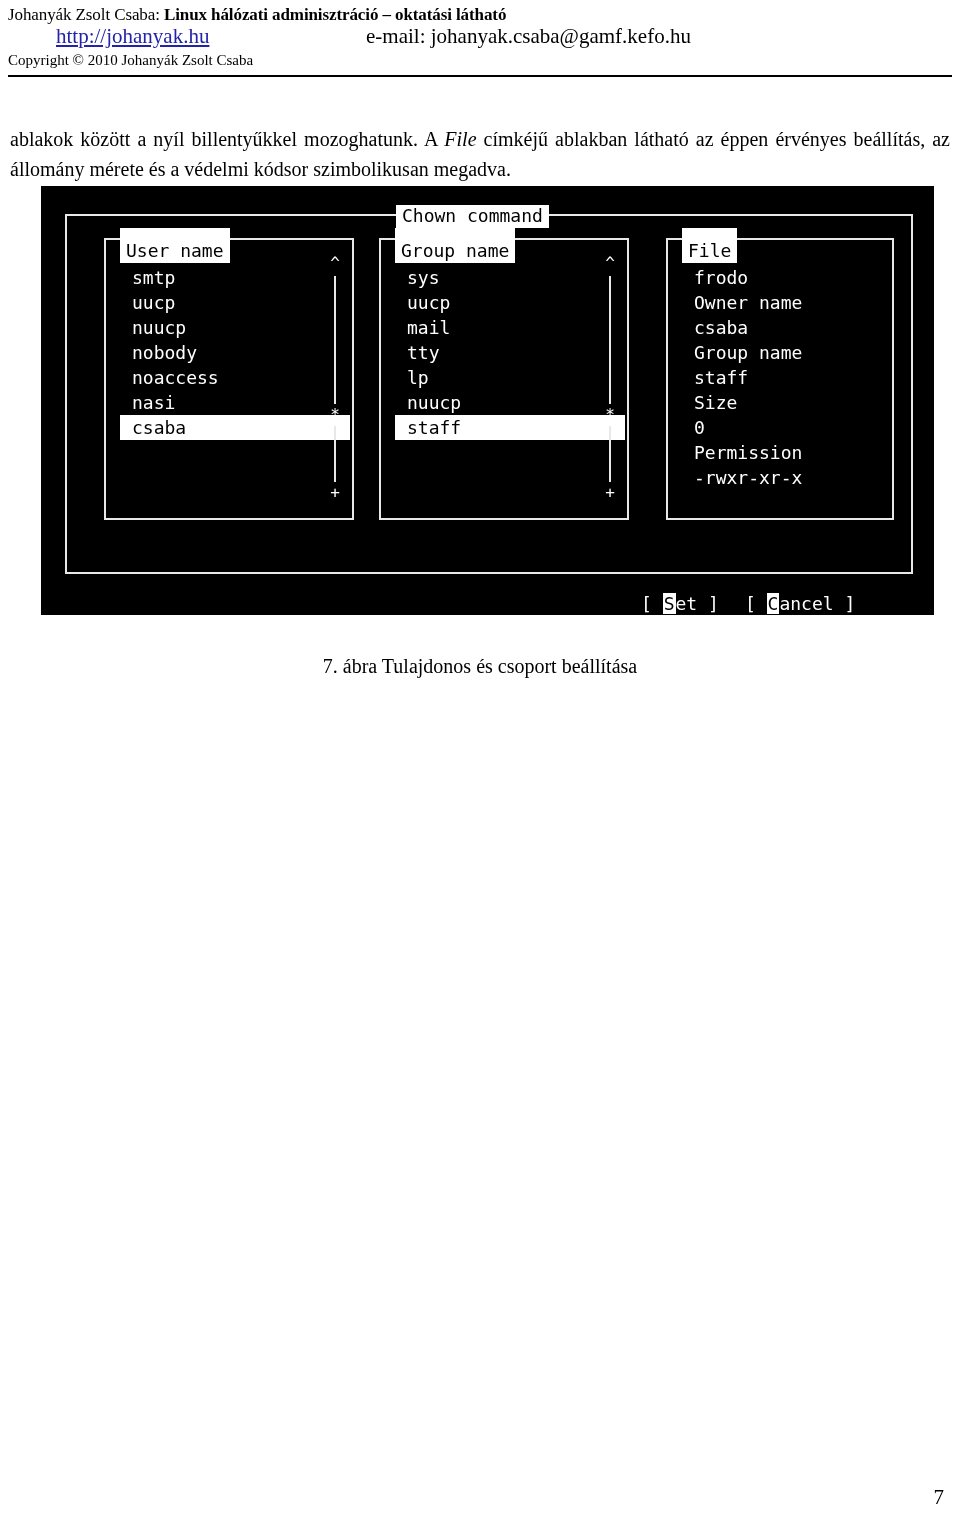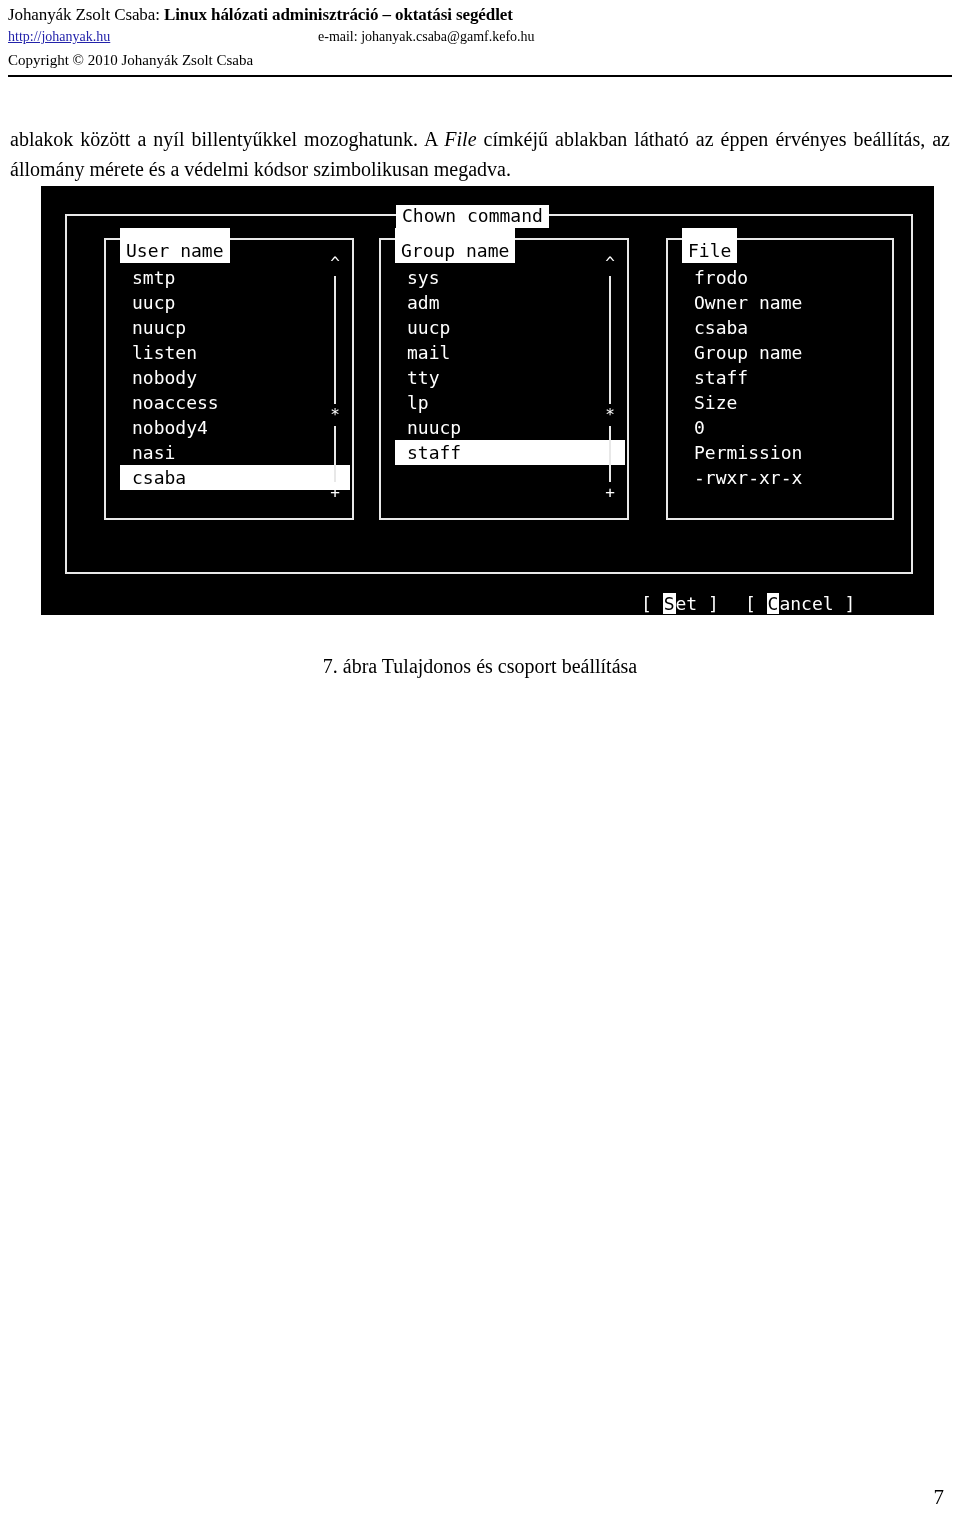--- a/index.html
+++ b/index.html
@@ -29,23 +29,24 @@
     line-height: 21px;
     white-space: nowrap;
     letter-spacing: -0.1px;
   }
   .hdr-line1 .author { font-weight: normal; }
   .hdr-line1 .work { font-weight: bold; }
 
   .hdr-line2 {
     position: relative;
     height: 21px;
-    font-size: 14px;
+    font-size: 21px;
     line-height: 21px;
     margin-top: 1px;
+    margin-left: 48px;
   }
   .hdr-url {
     color: #2222aa;
     text-decoration: underline;
     white-space: nowrap;
   }
   .hdr-email {
     position: absolute;
     left: 310px;
     top: 0;
@@ -225,21 +226,21 @@
     text-align: right;
     font-size: 21px;
     line-height: 26px;
   }
 </style>
 </head>
 <body>
 
 <div class="page-header">
   <div class="hdr-line1">
-    <span class="author">Johanyák Zsolt Csaba: </span><span class="work">Linux hálózati adminisztráció – oktatási segédlet</span>
+    <span class="author">Johanyák Zsolt Csaba: </span><span class="work">Linux hálózati adminisztráció – oktatási látható</span>
   </div>
   <div class="hdr-line2">
     <a class="hdr-url" href="#">http://johanyak.hu</a>
     <span class="hdr-email">e-mail: johanyak.csaba@gamf.kefo.hu</span>
   </div>
   <div class="hdr-line3">Copyright © 2010 Johanyák Zsolt Csaba</div>
 </div>
 <div class="hdr-rule"></div>
 
 <p class="body-par"><span>ablakok között a nyíl billentyűkkel mozoghatunk. A </span><i>File</i><span> címkéjű ablakban látható az éppen érvényes beállítás, az állomány mérete és a védelmi kódsor szimbolikusan megadva.</span></p>
@@ -250,42 +251,39 @@
     <div class="dialog-frame"></div>
     <div class="dialog-title">Chown command</div>
 
     <div class="listbox lb-user">
       <div class="lb-title">User name</div>
       <div class="lb-items">
         <div class="lb-row">lp</div>
         <div class="lb-row">smtp</div>
         <div class="lb-row">uucp</div>
         <div class="lb-row">nuucp</div>
-        <div class="lb-row">listen</div>
         <div class="lb-row">nobody</div>
         <div class="lb-row">noaccess</div>
-        <div class="lb-row">nobody4</div>
         <div class="lb-row">nasi</div>
         <div class="lb-row sel">csaba</div>
       </div>
       <div class="scrollrail">
         <div class="sr-track sr-track-a"></div>
         <div class="sr-track sr-track-b"></div>
         <div class="sr-mark sr-up">^</div>
         <div class="sr-mark sr-star">*</div>
         <div class="sr-mark sr-plus">+</div>
       </div>
     </div>
 
     <div class="listbox lb-group">
       <div class="lb-title">Group name</div>
       <div class="lb-items">
         <div class="lb-row">bin</div>
         <div class="lb-row">sys</div>
-        <div class="lb-row">adm</div>
         <div class="lb-row">uucp</div>
         <div class="lb-row">mail</div>
         <div class="lb-row">tty</div>
         <div class="lb-row">lp</div>
         <div class="lb-row">nuucp</div>
         <div class="lb-row sel">staff</div>
       </div>
       <div class="scrollrail">
         <div class="sr-track sr-track-a"></div>
         <div class="sr-track sr-track-b"></div>

